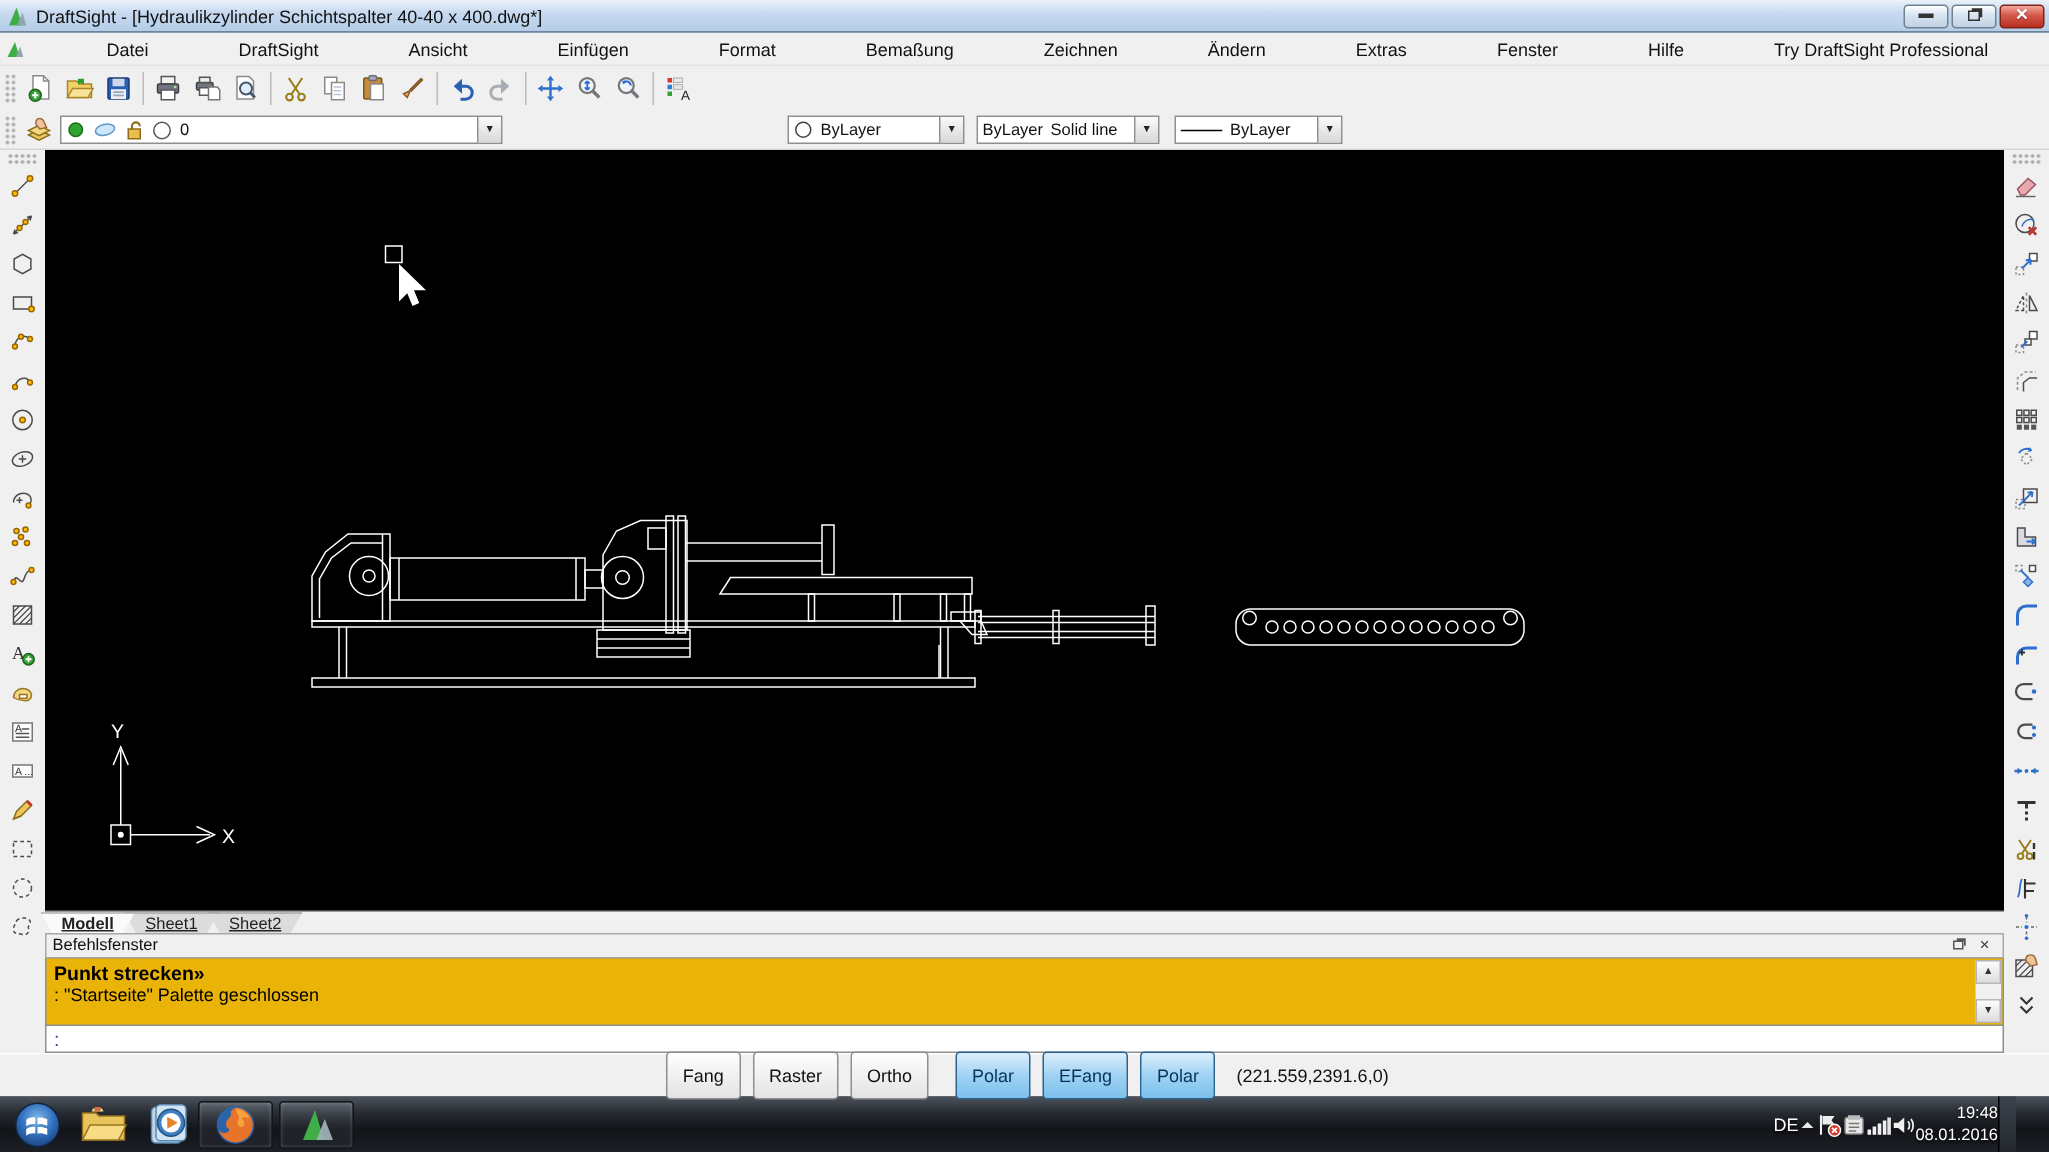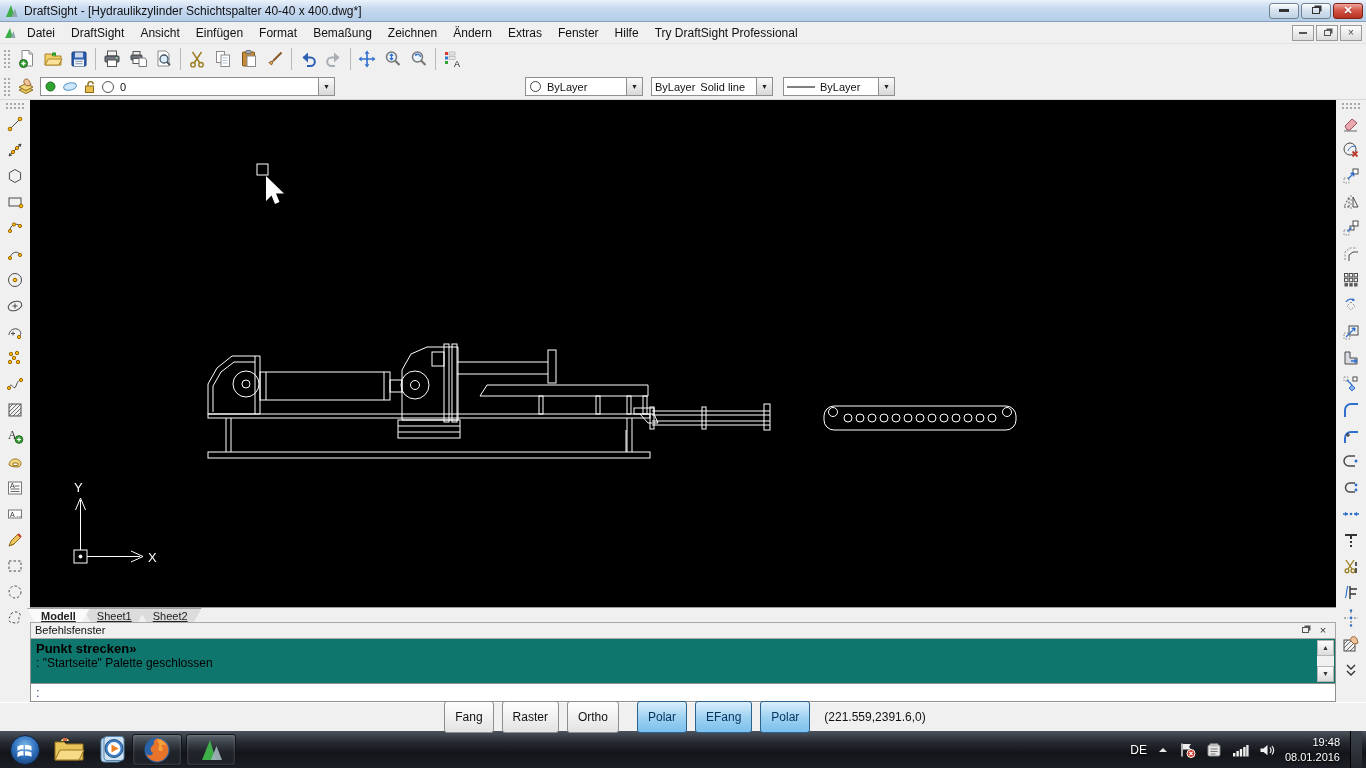--- a/index.html
+++ b/index.html
@@ -15,21 +15,21 @@
   .win-btn { width:30px; height:16px; border:1px solid #70828f; border-radius:3px;
     background:linear-gradient(#fdfeff,#d7e3ef 45%,#bfd2e4); margin-left:2px;
     display:flex; align-items:center; justify-content:center; }
   .win-btn.close { background:linear-gradient(#f2a69b,#d3584a 45%,#b8301f); border-color:#7e2318; }
   .glyph-min { width:10px; height:3px; background:#333; }
   .glyph-restore { width:8px; height:7px; border:1px solid #333; box-shadow:2px -2px 0 -0.5px #333; }
   .glyph-x { color:#fff; font-size:11px; font-weight:bold; line-height:1; text-shadow:0 1px 1px #00000066; }
 
   
   .menubar { height:22px; background:#f0f0f0; display:flex; align-items:center;
-    font-size:12px; color:#111; padding-left:3px; border-bottom:1px solid #e2e2e2; }
+    font-size:12px; color:#111; padding-left:3px; border-bottom:1px solid #e2e2e2;gap:44px; }
   .menu-item { padding:3px 8px; white-space:nowrap; }
   .mdi-controls { margin-left:auto; display:flex; padding-right:4px; }
   .mdi-btn { width:22px; height:16px; border:1px solid #9a9a9a; background:linear-gradient(#fcfcfc,#dcdcdc);
     margin-left:2px; display:flex; align-items:center; justify-content:center; color:#444;
     font-size:10px; line-height:1; }
   .glyph-min-s { width:8px; height:2px; background:#555; }
   .glyph-restore-s { width:7px; height:6px; border:1px solid #555; box-shadow:2px -2px 0 -0.5px #555; }
 
   
   .toolbar1 { height:30px; background:#f0f0f0; display:flex; align-items:center; }
@@ -63,21 +63,21 @@
     clip-path:polygon(0 0,100% 0,calc(100% - 8px) 100%,8px 100%);
     border-top:1px solid #888;text-decoration:underline; }
   .tab.active { background:#fafafa; font-weight:bold; text-decoration:underline; z-index:2; }
 
   
   .cmd-title { height:18px; background:#f0f0f0; border:1px solid #a8a8a8;
     display:flex; align-items:center; font-size:11px; color:#111; padding:0 4px; }
   .cmd-title .spacer { flex:1; }
   .cmd-tbtn { width:16px; height:14px; display:flex; align-items:center; justify-content:center;
     color:#333; font-size:11px; line-height:1; margin-left:2px; }
-  .cmd-history { height:50px; background:#0f766e; border:1px solid #8f8f8f; border-top:none;
+  .cmd-history { height:50px; background:#eab308; border:1px solid #8f8f8f; border-top:none;
     position:relative; font-size:12px; color:#000; padding:2px 20px 2px 5px; }
   .cmd-line1 { font-weight:bold; font-size:13px; }
   .cmd-line2 { font-size:12px; }
   .vscroll { position:absolute; right:1px; top:1px; bottom:1px; width:17px; background:#f0f0f0; }
   .vs-btn { position:absolute; left:0; width:17px; height:16px; border:1px solid #b5b5b5;
     background:linear-gradient(#fdfdfd,#dcdcdc); display:flex; align-items:center;
     justify-content:center; font-size:7px; color:#333; }
   .cmd-input { height:20px; background:#fff; border:1px solid #8f8f8f; border-top:none;
     font-size:13px; color:#2a4f8f; padding:1px 5px; }
 
@@ -92,22 +92,22 @@
   .coords { margin-left:10px; }
 
   
   .taskbar { height:37px; background:linear-gradient(#555b66,#2c3publ138 0%); 
     background:linear-gradient(#4d535d,#262a31 30%,#121418 60%,#1c2026);
     display:flex; align-items:center; }
   .task-item { margin-left:10px; }
   .task-box { width:50px; height:32px; margin-left:4px; border:1px solid #12161a; border-radius:3px;
     background:linear-gradient(#8b949e66,#3a414a66 50%,#23272e66);
     box-shadow:inset 0 0 3px #ffffff44; display:flex; align-items:center; justify-content:center; }
-  .tray { margin-left:auto; display:flex; align-items:center; gap:10px; color:#fff;
-    font-size:12px; text-shadow:0 1px 2px #000; padding-right:4px;justify-content:center; }
+  .tray { margin-left:auto; display:flex; align-items:center; gap:0; color:#fff;
+    font-size:12px; text-shadow:0 1px 2px #000; padding-right:22px;justify-content:center; }
   .clock { text-align:right; font-size:11px; line-height:1.3; }
   .show-desktop { width:12px; height:37px; border-left:1px solid #000;
     background:linear-gradient(#3d434c,#23272d); }
 </style>
 </head>
 <body>
 
 <div class="titlebar">
   <span>
     <svg width="16" height="16">

